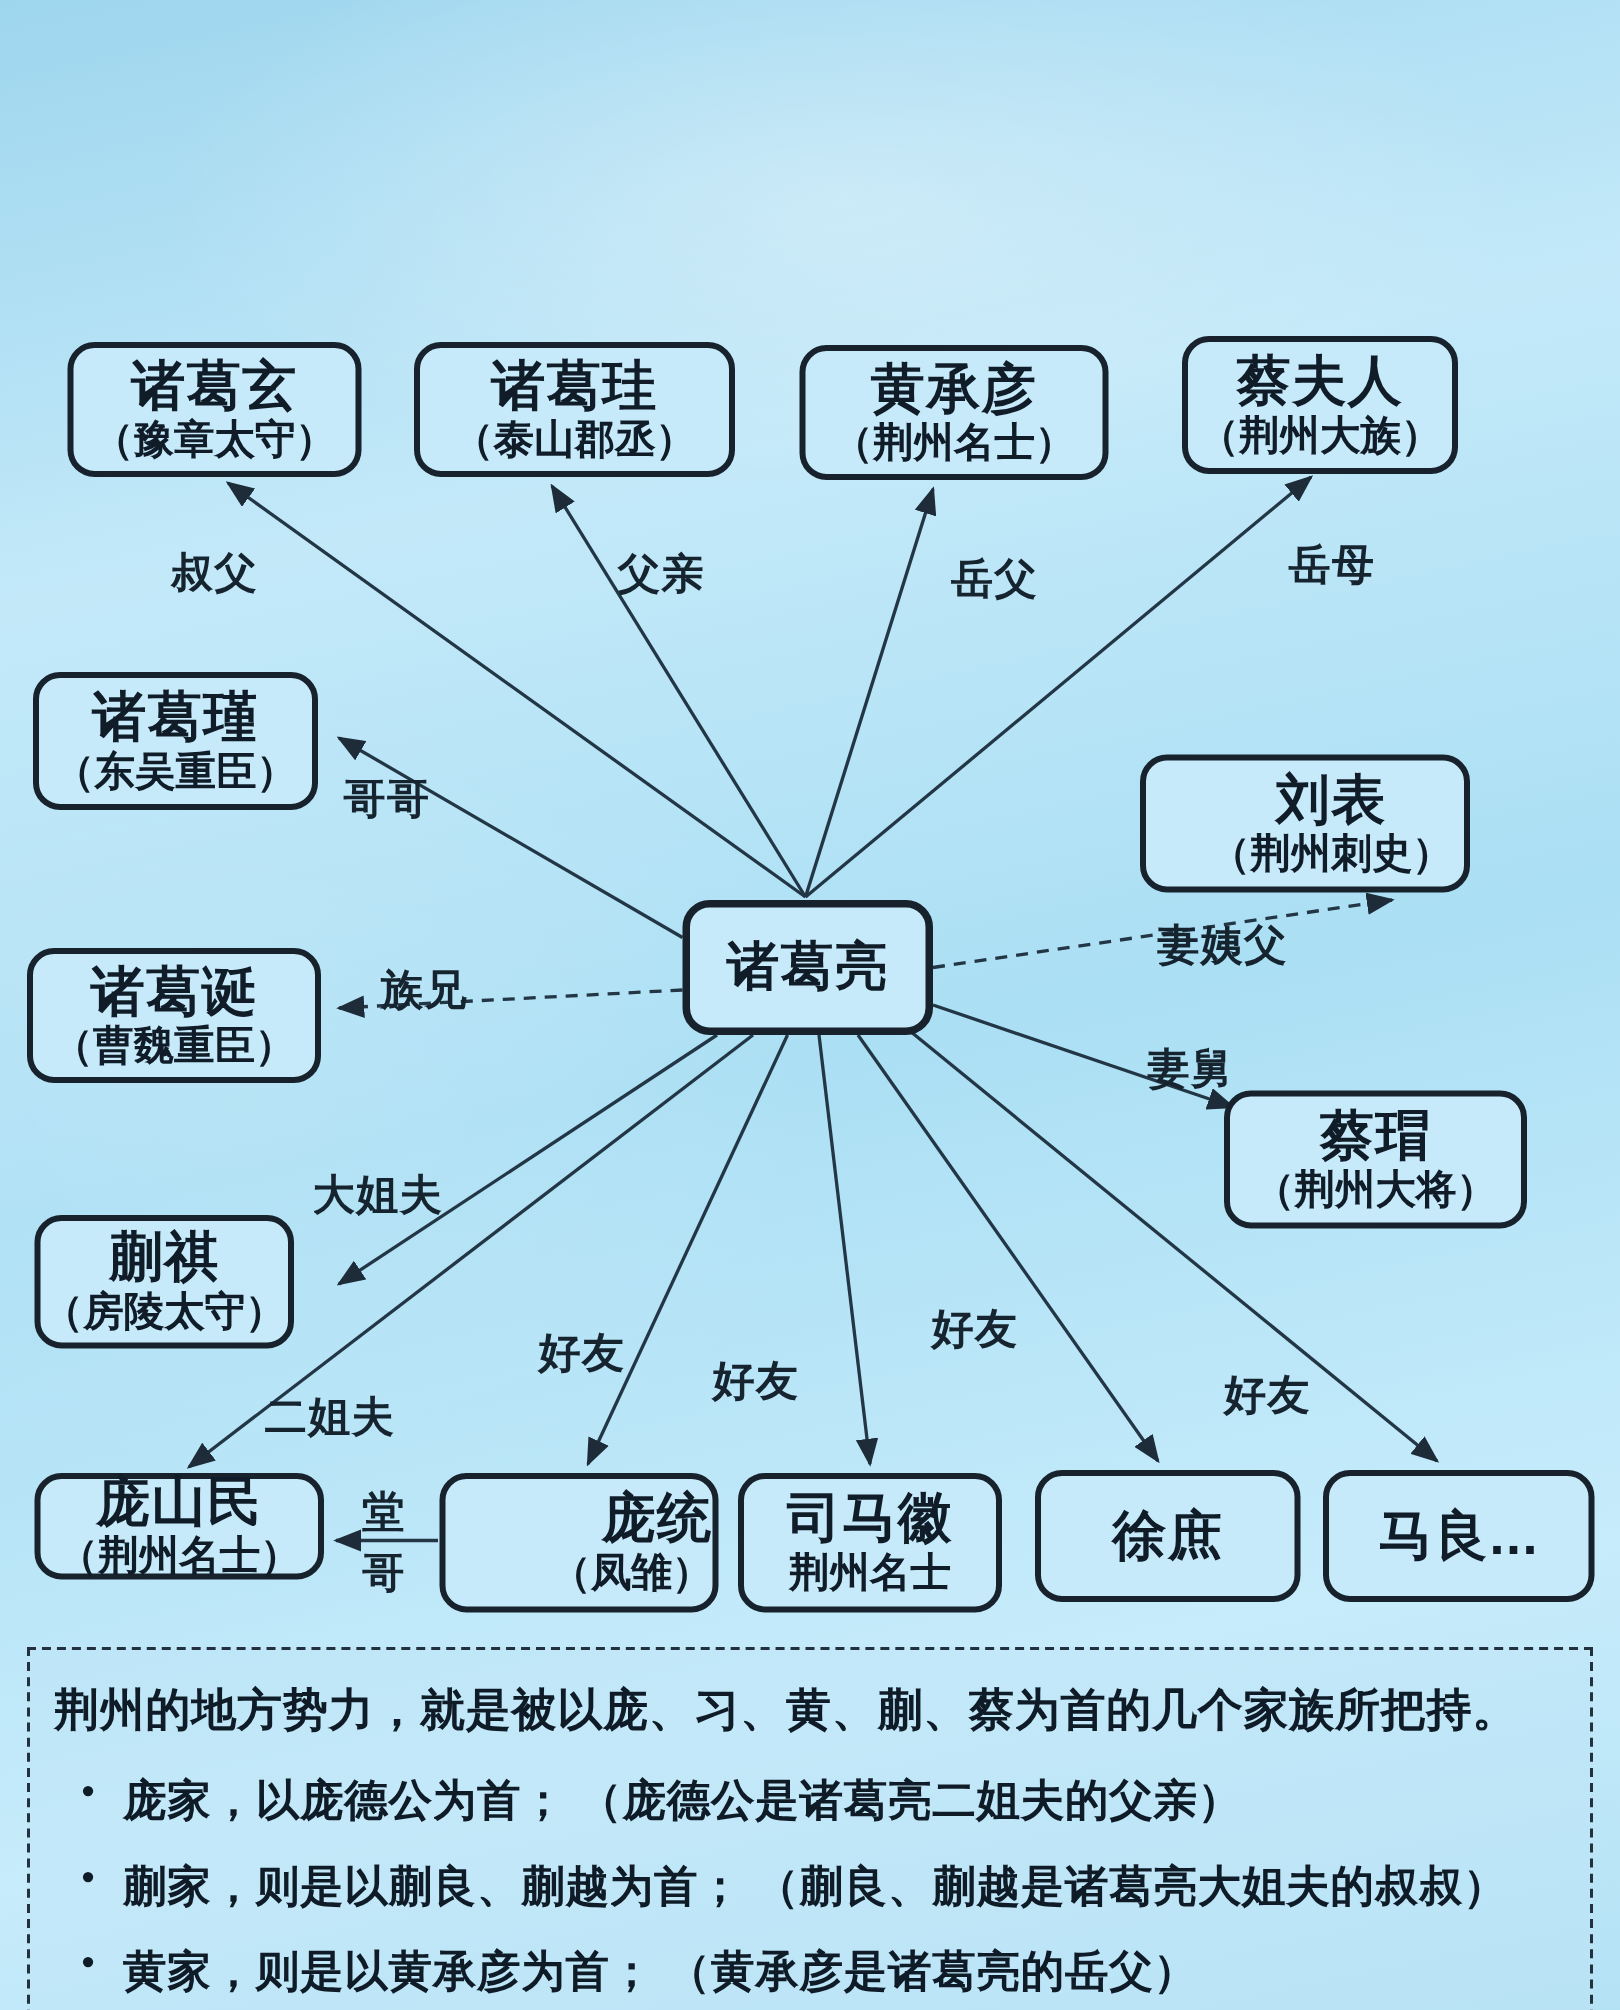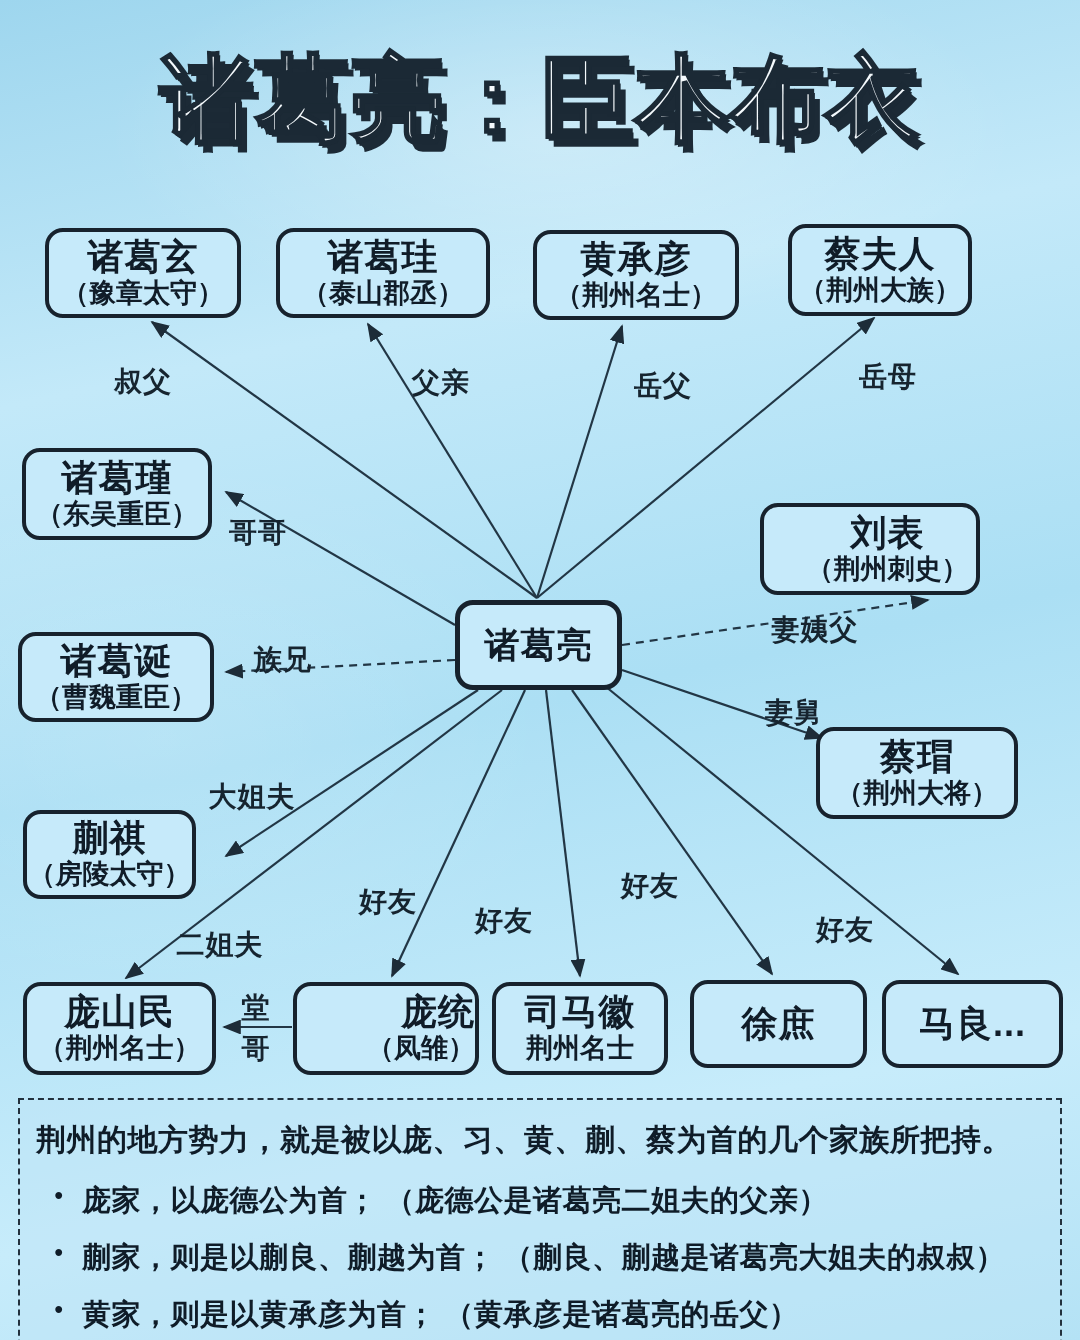--- a/index.html
+++ b/index.html
@@ -57,21 +57,20 @@
   }
   #footer-intro{font-size:30px;font-weight:700;letter-spacing:.5px;margin:0 0 20px 0;}
   .bullet-row{display:flex;align-items:flex-start;font-size:29px;font-weight:700;margin:0 0 17px 0;letter-spacing:.5px;}
   .bullet-row .dot{width:46px;text-align:center;font-size:24px;flex:0 0 46px;}
 </style>
 </head>
 <body>
 
 <div id="canvas">
 
-  <div id="title">诸葛亮：臣本布衣</div>
 
   <svg class="edges" viewBox="0 0 1080 1340">
     <defs>
       <marker id="ah" viewBox="0 0 10 8" refX="9" refY="4" markerWidth="8.5" markerHeight="6.8" orient="auto-start-reverse">
         <path d="M0,0 L10,4 L0,8 Z" fill="#1d2c38"></path>
       </marker>
     </defs>
     <line class="edge" x1="537" y1="598" x2="152" y2="322" marker-end="url(#ah)"></line>
     <line class="edge" x1="537" y1="598" x2="368" y2="324" marker-end="url(#ah)"></line>
     <line class="edge" x1="537" y1="598" x2="622" y2="326" marker-end="url(#ah)"></line>
@@ -125,21 +124,21 @@
 
   <div class="node" style="left:760px;top:503px;width:220px;height:92px;padding-left:35px;">
     <div class="node-name">刘表</div>
     <div class="node-sub">（荆州刺史）</div>
   </div>
   <div class="node" style="left:816px;top:727px;width:202px;height:92px;">
     <div class="node-name">蔡瑁</div>
     <div class="node-sub">（荆州大将）</div>
   </div>
 
-  <div class="node" style="left:23px;top:982px;width:193px;height:93px;">
+  <div class="node" style="left:23px;top:982px;width:193px;height:71px;">
     <div class="node-name">庞山民</div>
     <div class="node-sub">（荆州名士）</div>
   </div>
   <div class="node" style="left:293px;top:982px;width:186px;height:93px;align-items:flex-end;">
     <div class="node-name">庞统</div>
     <div class="node-sub">（凤雏）</div>
   </div>
   <div class="node" style="left:492px;top:982px;width:176px;height:93px;">
     <div class="node-name">司马徽</div>
     <div class="node-sub">荆州名士</div>

